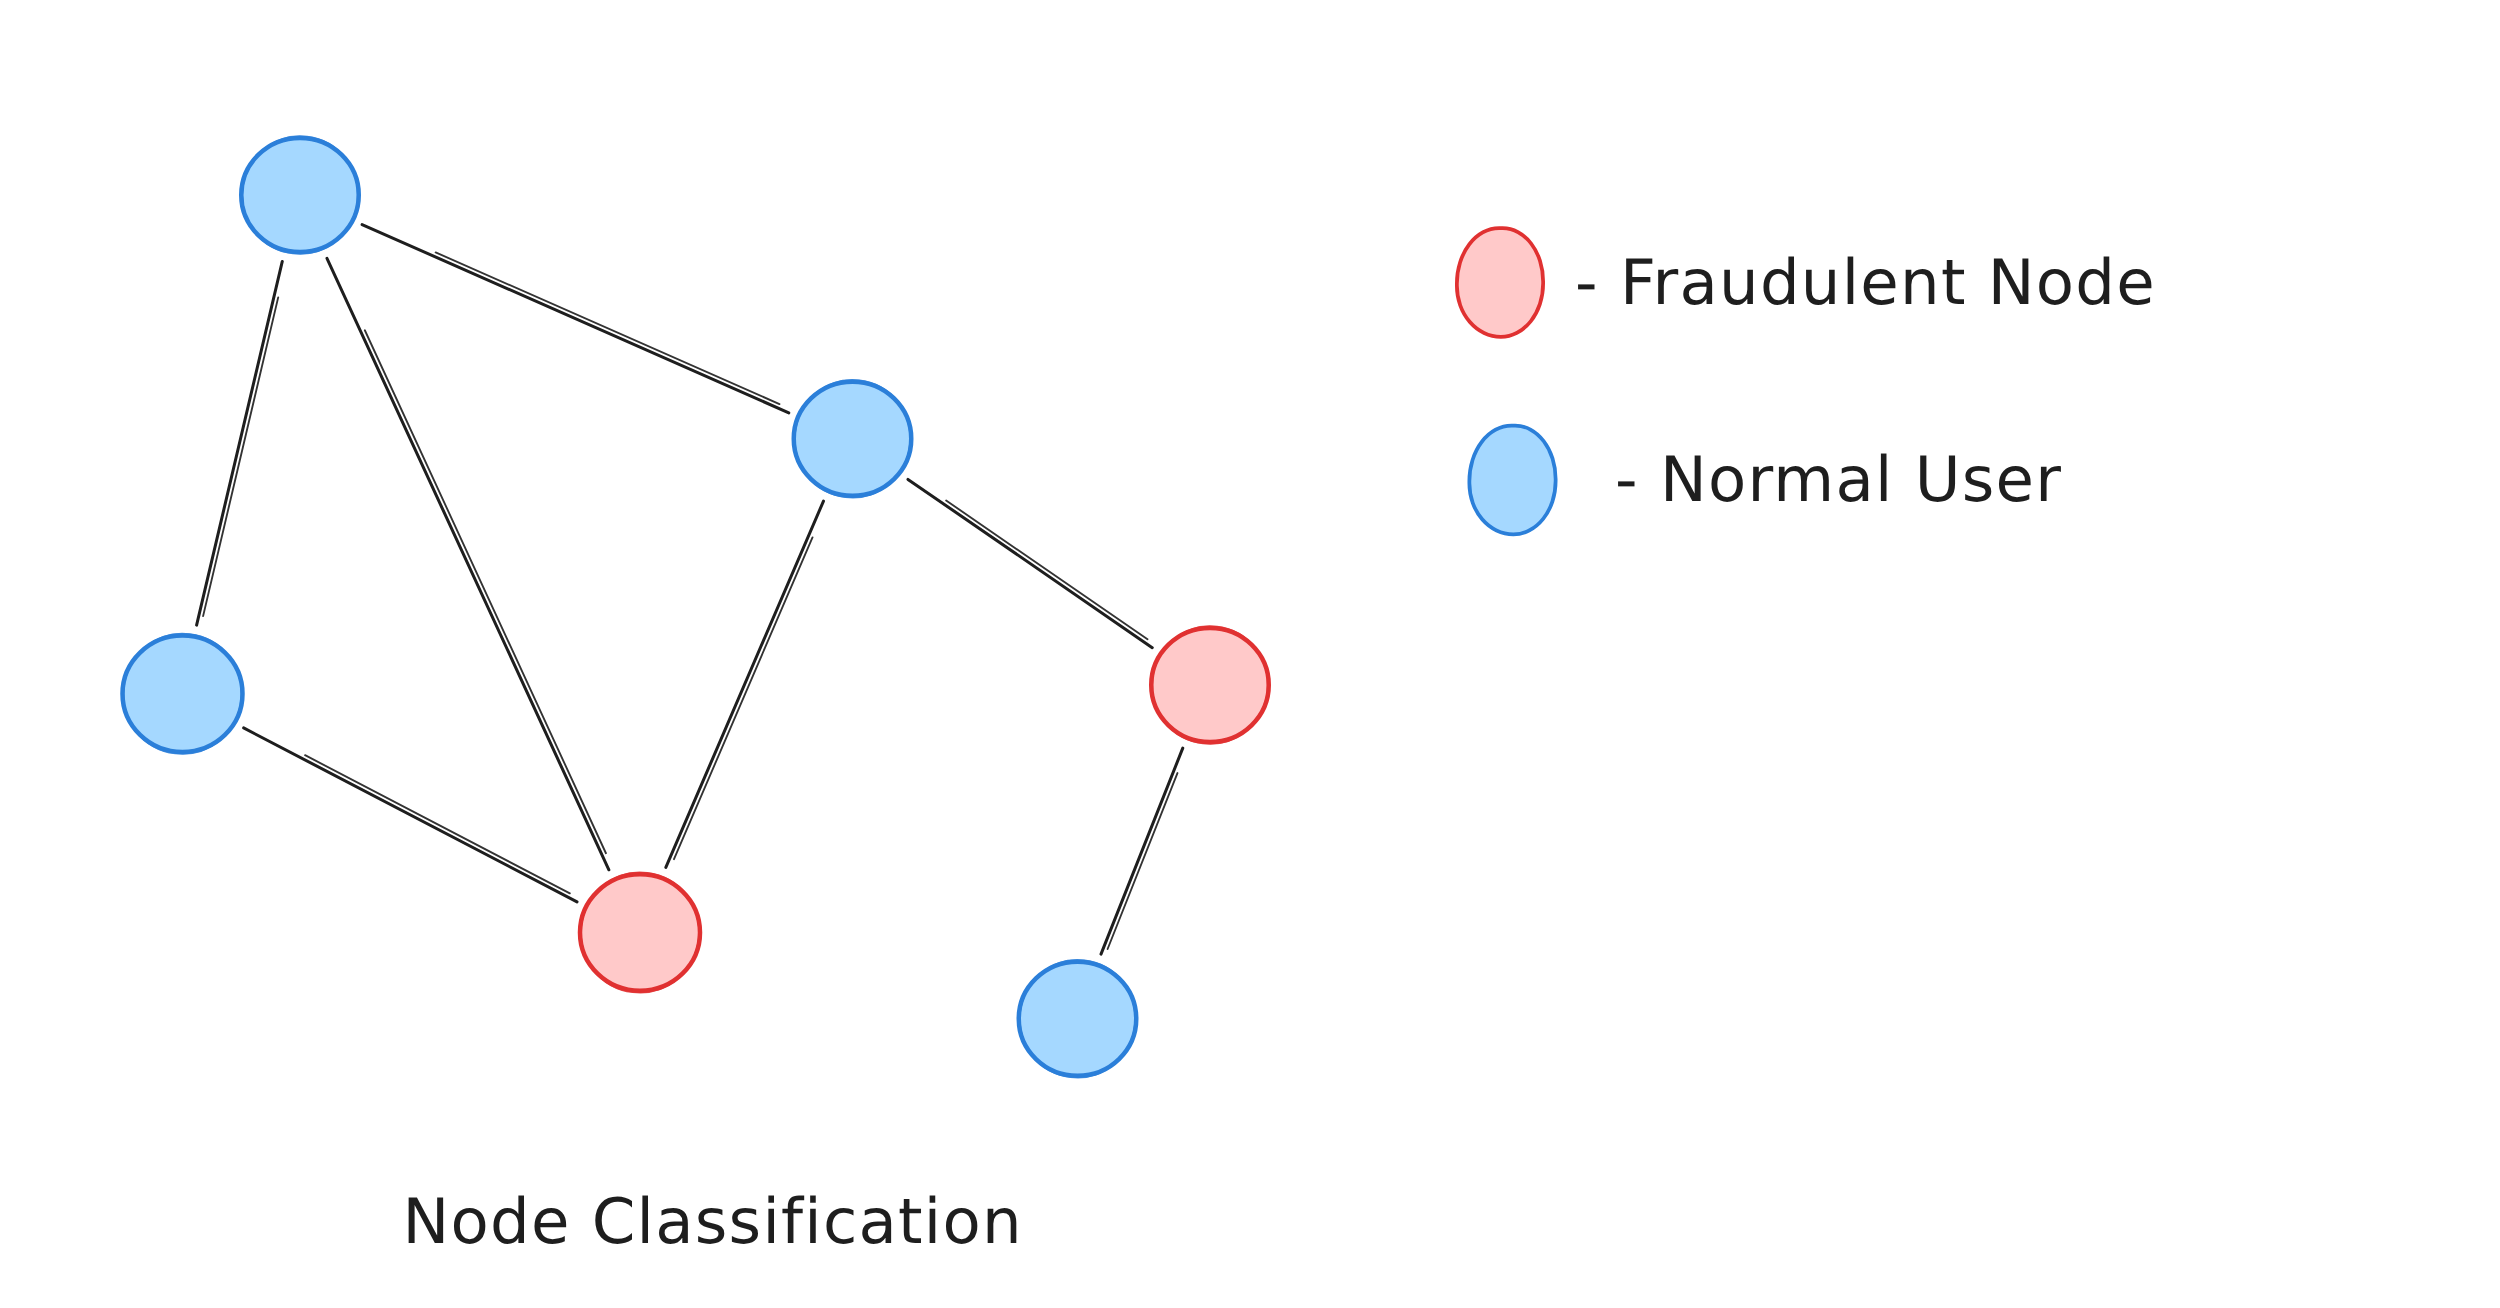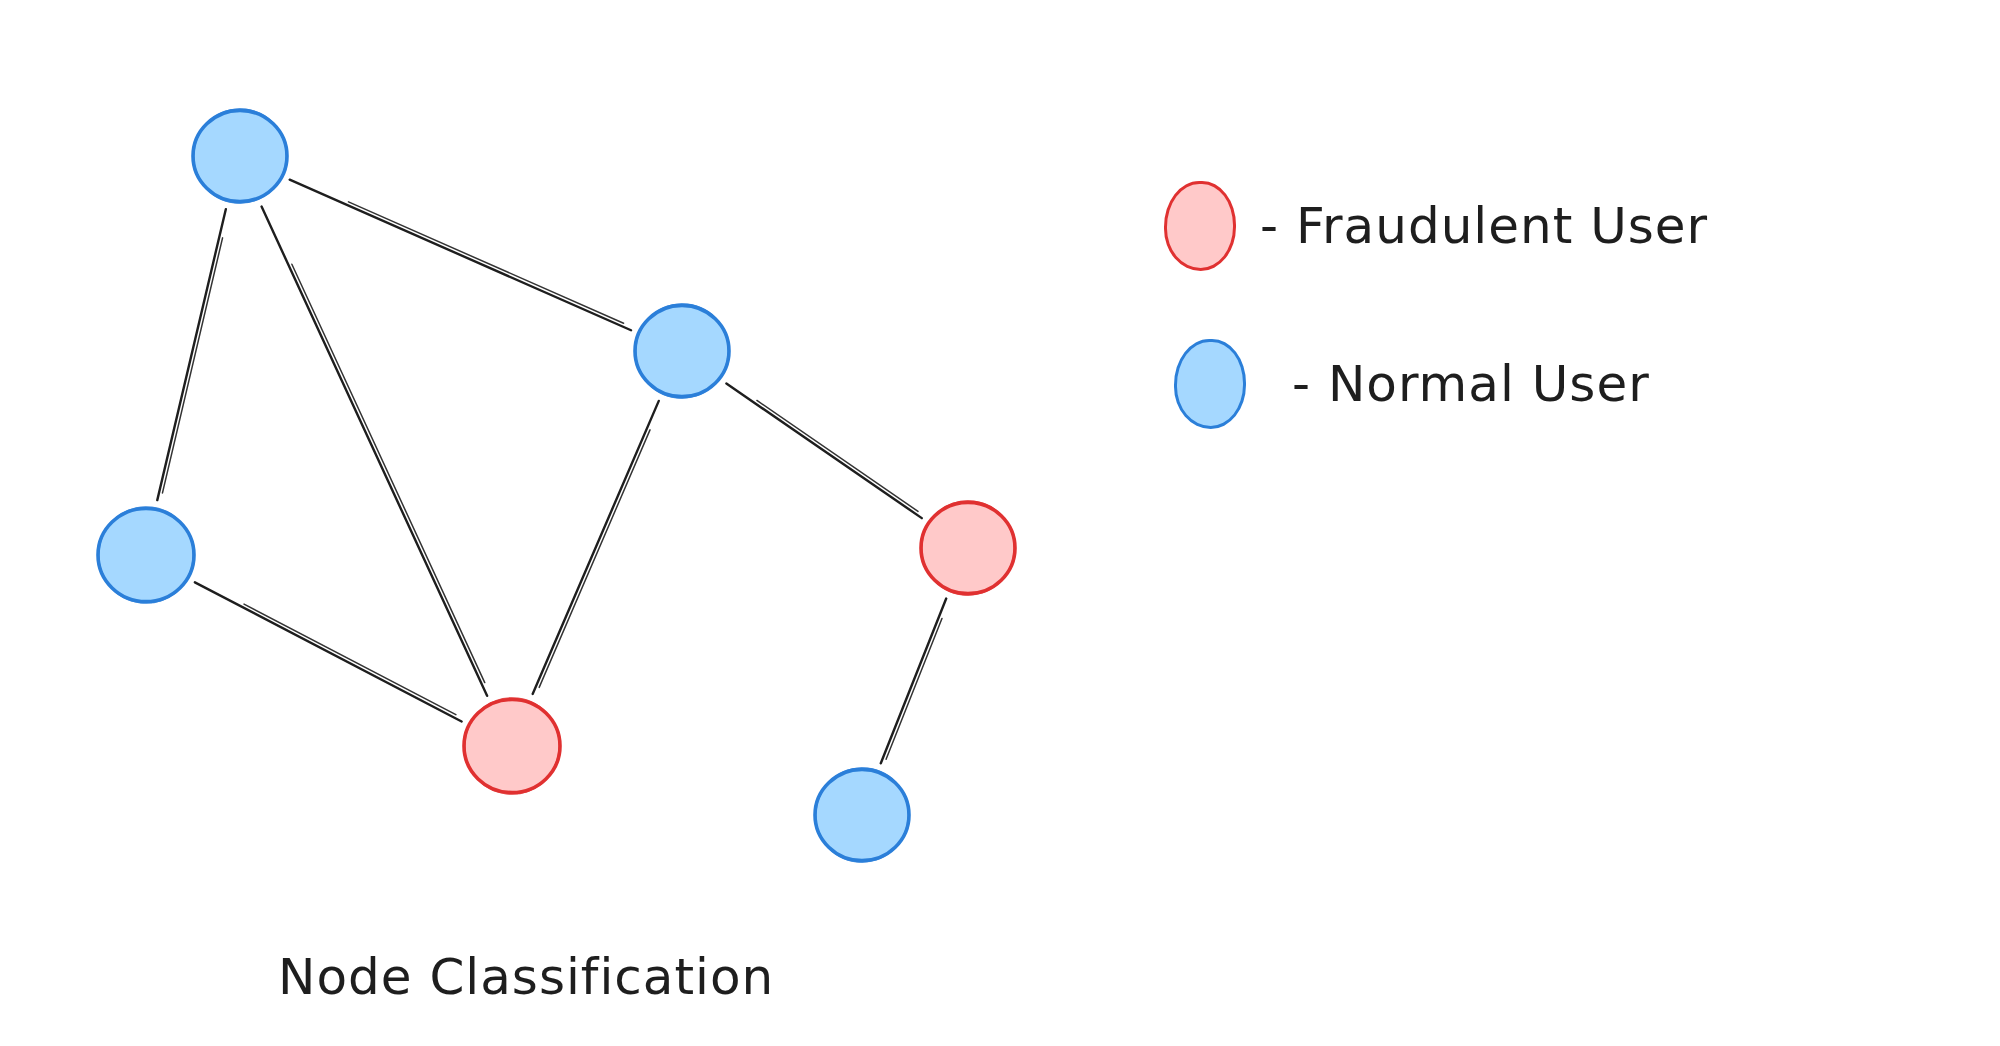--- a/index.html
+++ b/index.html
@@ -39,20 +39,21 @@
     font-size: 50px;
     letter-spacing: 1px;
     color: #1e1e1e;
   }
   .caption {
     position: absolute;
     white-space: nowrap;
     font-size: 50px;
     letter-spacing: 1px;
     color: #1e1e1e;
+    margin-left: 44px;
   }
 </style>
 </head>
 <body>
 
 <div class="scene">
 
   <svg id="graph-svg" width="2000" height="1046" viewBox="0 0 2000 1046">
       <g>
         <line x1="225.83051528497484" y1="209.1675248898298" x2="157.28406592139322" y2="500.1253259118412" stroke="#1e1e1e" stroke-width="2.4" stroke-linecap="round"></line>
@@ -103,21 +104,21 @@
         <ellipse cx="968" cy="548" rx="46.295" ry="47" fill="none" stroke="#e03131" stroke-width="1.6" opacity="0.85" transform="rotate(7 968 548)"></ellipse>
       </g>
       <g>
         <ellipse cx="862" cy="815" rx="47" ry="45.589999999999996" fill="#a5d8ff" stroke="#2b7fd9" stroke-width="3.6"></ellipse>
         <ellipse cx="862" cy="815" rx="46.295" ry="47" fill="none" stroke="#2b7fd9" stroke-width="1.6" opacity="0.85" transform="rotate(7 862 815)"></ellipse>
       </g>
     </svg>
 
   <div class="legend-row" id="legend-row-0" style="left: 1164px; top: 181px; gap: 24px;">
     <span class="legend-swatch" style="background: rgb(255, 201, 201); border-color: rgb(224, 49, 49);"></span>
-    <span class="legend-label">- Fraudulent User</span>
+    <span class="legend-label">- Fraudulent Node</span>
   </div>
 
   <div class="legend-row" id="legend-row-1" style="left: 1174px; top: 339px; gap: 46px;">
     <span class="legend-swatch" style="background: rgb(165, 216, 255); border-color: rgb(43, 127, 217);"></span>
     <span class="legend-label">- Normal User</span>
   </div>
 
   <div class="caption" id="diagram-caption" style="left: 278px; top: 948px;">Node Classification</div>
 
 </div>

